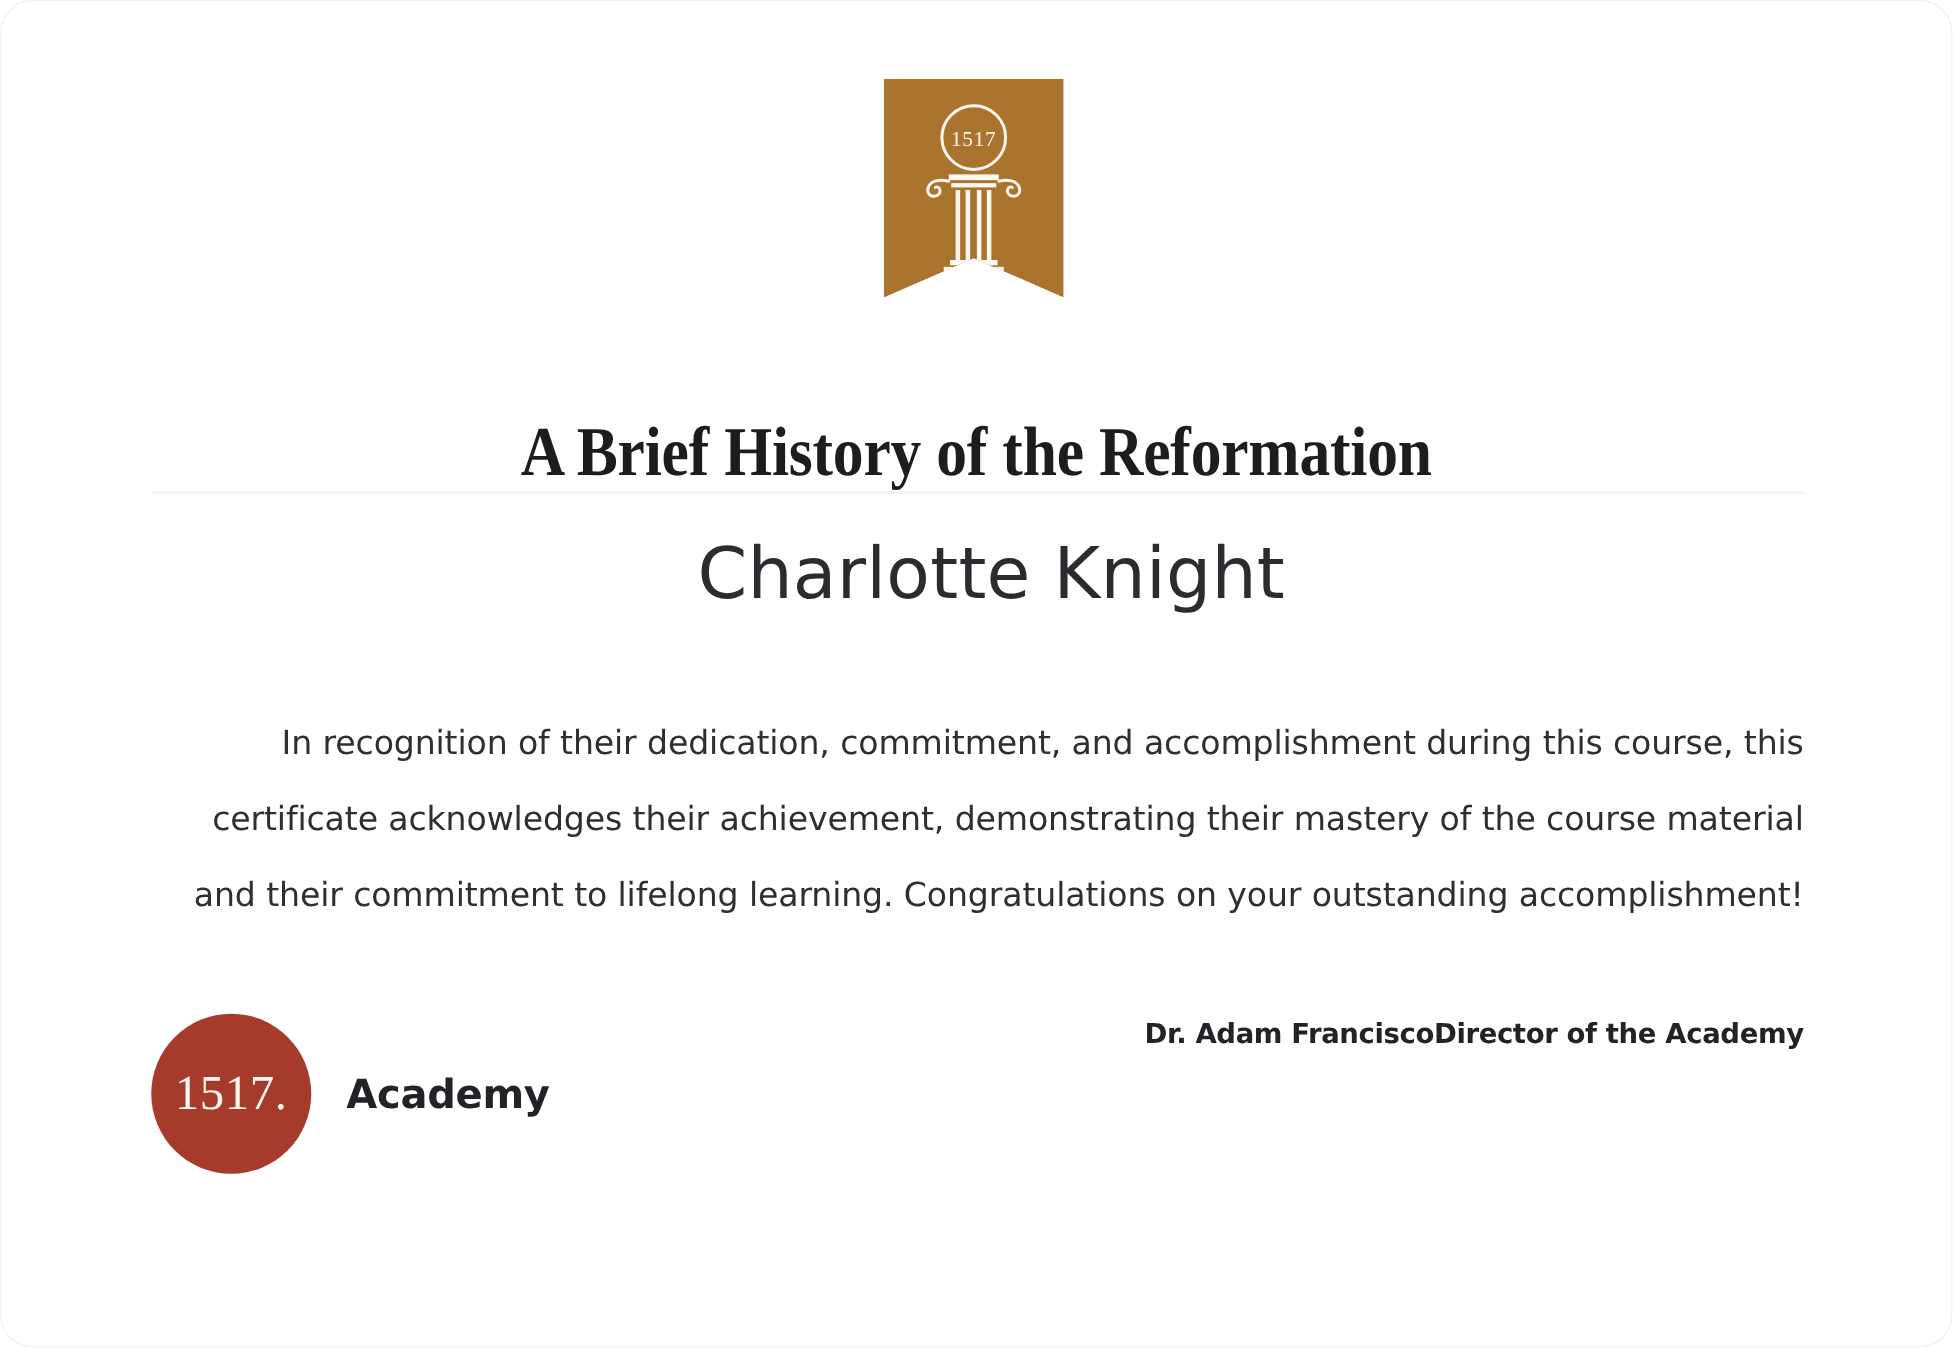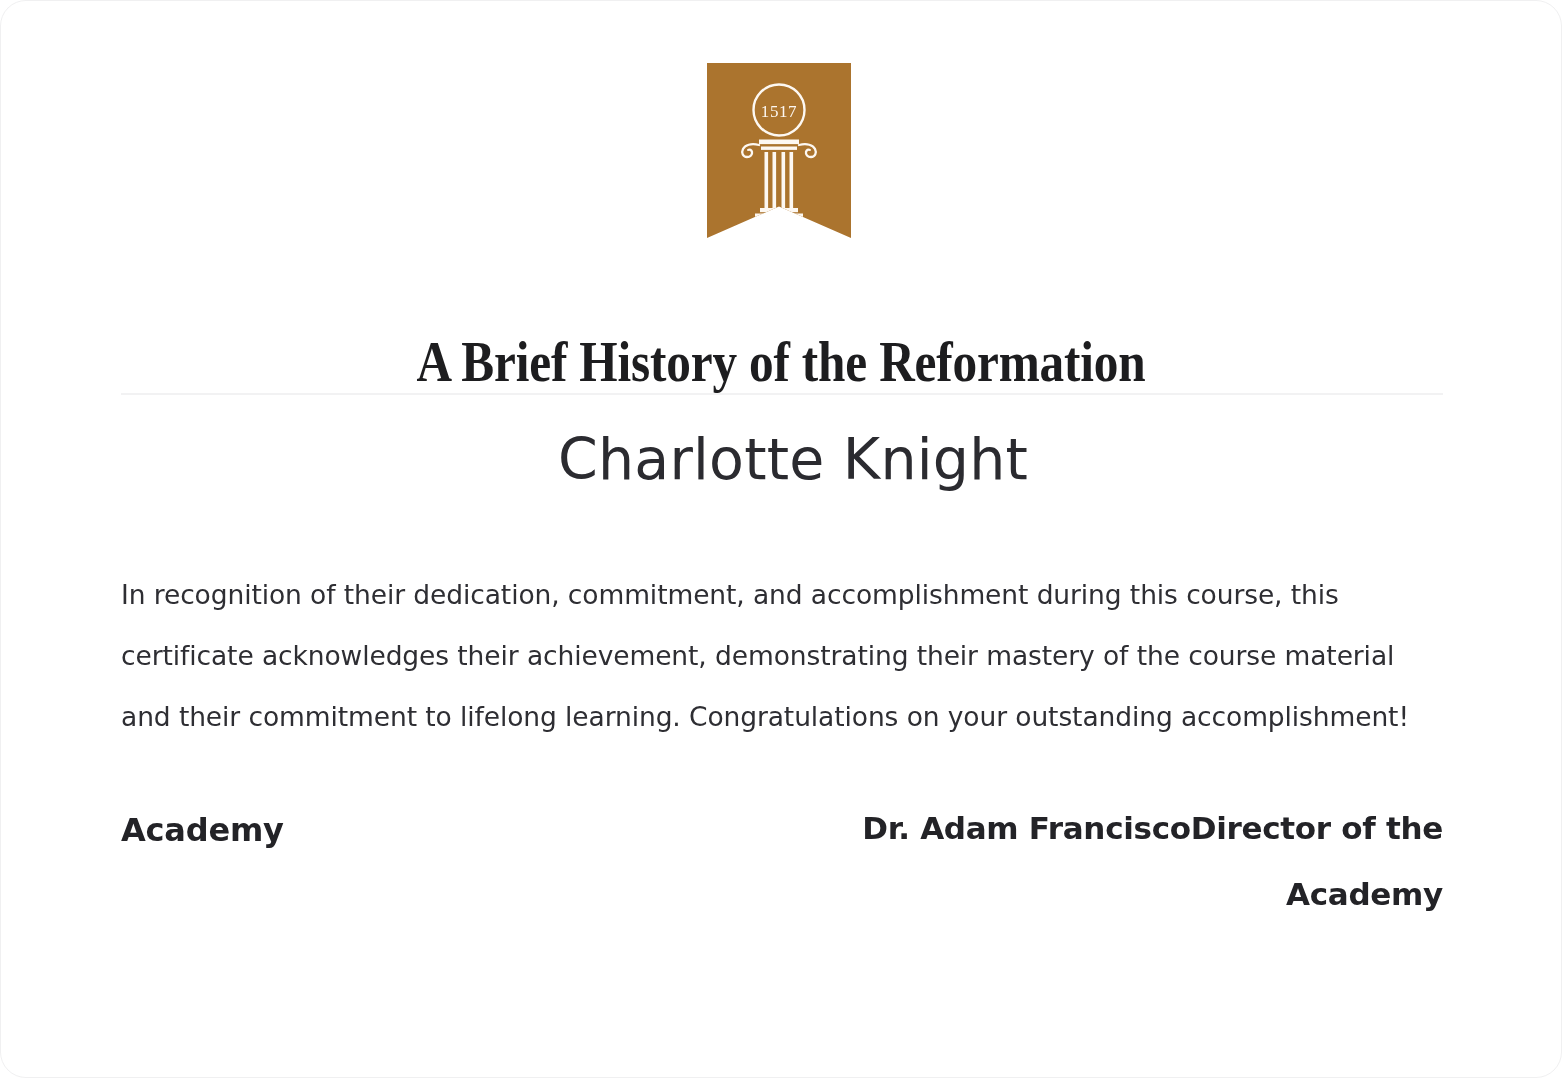--- a/index.html
+++ b/index.html
@@ -95,21 +95,21 @@
     color: #2b2b30;
     margin-left: 24px;
   }
 
   
   .body-copy {
     position: absolute;
     top: 536px;
     left: 120px;
     width: 1322px;
-    text-align: left;
+    text-align: right;
     font-family: "DejaVu Sans", sans-serif;
     font-weight: 400;
     font-size: 26.5px;
     line-height: 61px;
     color: #2e2e33;
     letter-spacing: -0.1px;
   }
 
   
   .footer {
@@ -157,21 +157,21 @@
     font-size: 32px;
     color: #232327;
     letter-spacing: -0.2px;
   }
 
   .signature {
     max-width: 640px;
     text-align: right;
     font-family: "DejaVu Sans", sans-serif;
     font-weight: 700;
-    font-size: 31px;
+    font-size: 22px;
     line-height: 66px;
     color: #232327;
     letter-spacing: -0.3px;
     padding-top: 4px;
   }
 </style>
 </head>
 <body>
 
 <div class="certificate">
@@ -207,20 +207,23 @@
 
   <div class="divider"></div>
 
   <div class="recipient">Charlotte Knight</div>
 
   <p class="body-copy">In recognition of their dedication, commitment, and accomplishment during this course, this certificate acknowledges their achievement, demonstrating their mastery of the course material and their commitment to lifelong learning. Congratulations on your outstanding accomplishment!</p>
 
   <div class="footer">
 
     <div class="issuer">
+      <div class="seal">
+        <span class="seal-text">1517.</span>
+      </div>
       <div class="issuer-name">Academy</div>
     </div>
 
     <div class="signature">Dr. Adam FranciscoDirector of the Academy</div>
 
   </div>
 
 </div>
 
 </body></html>

